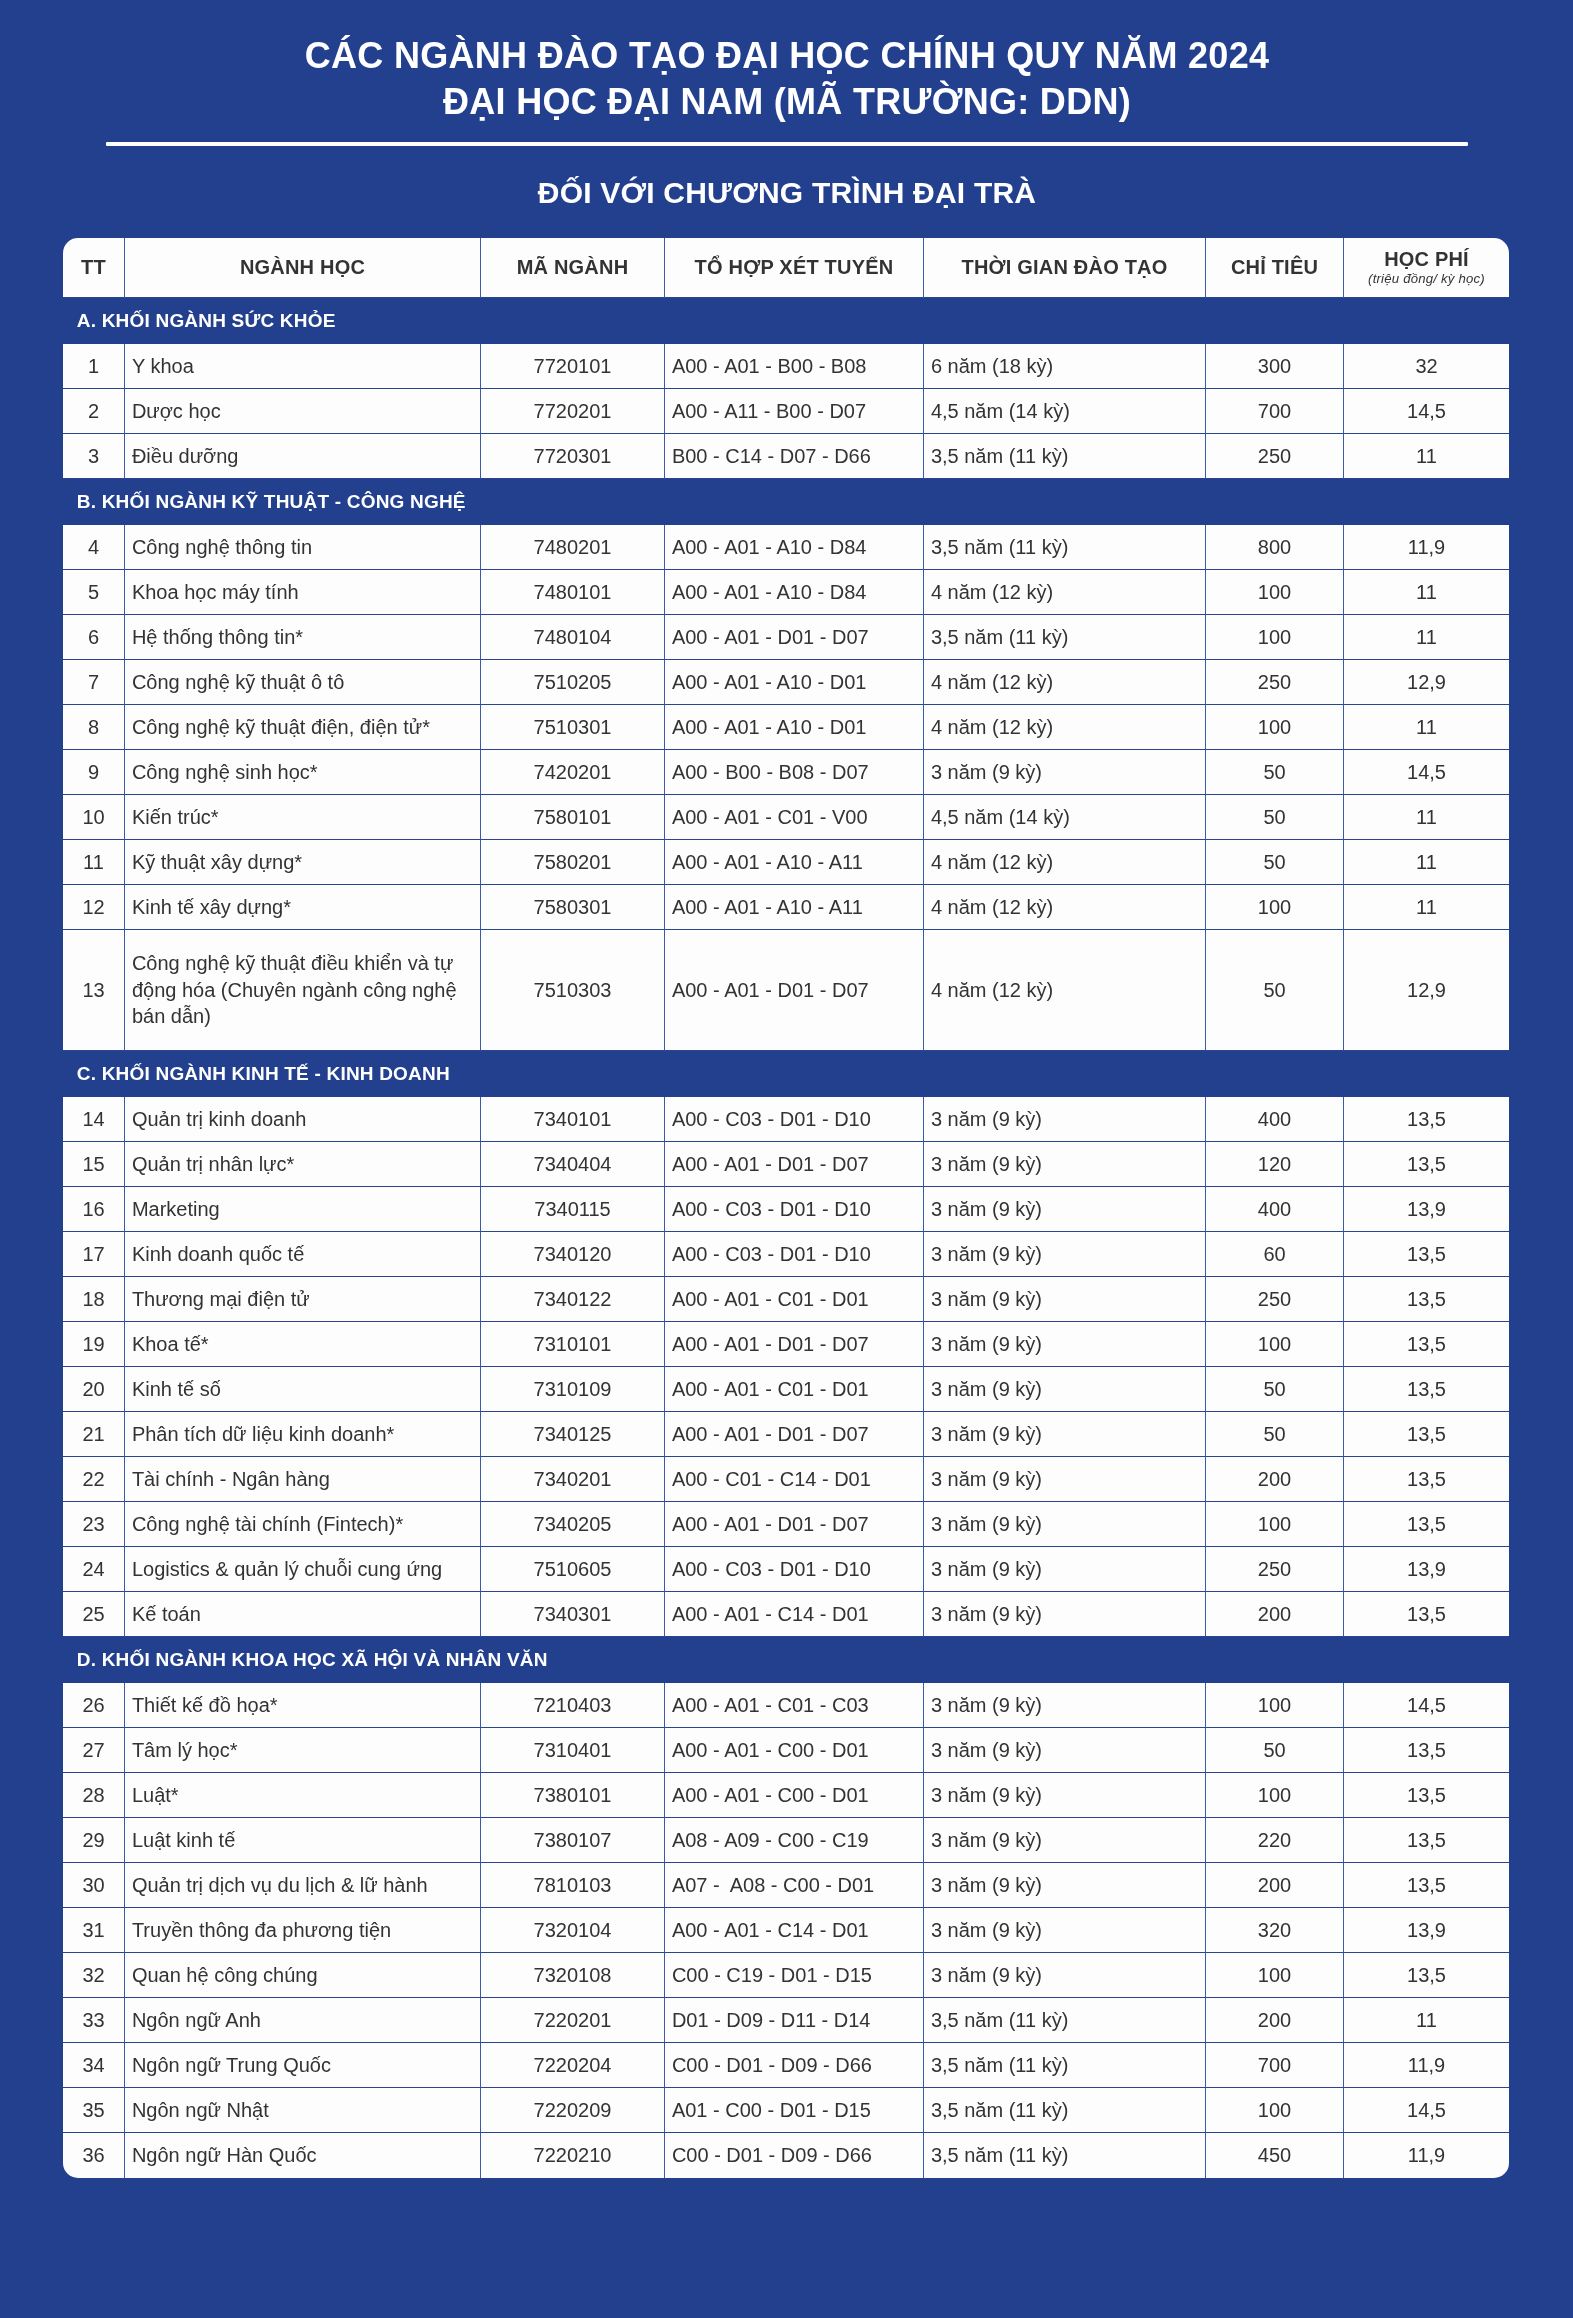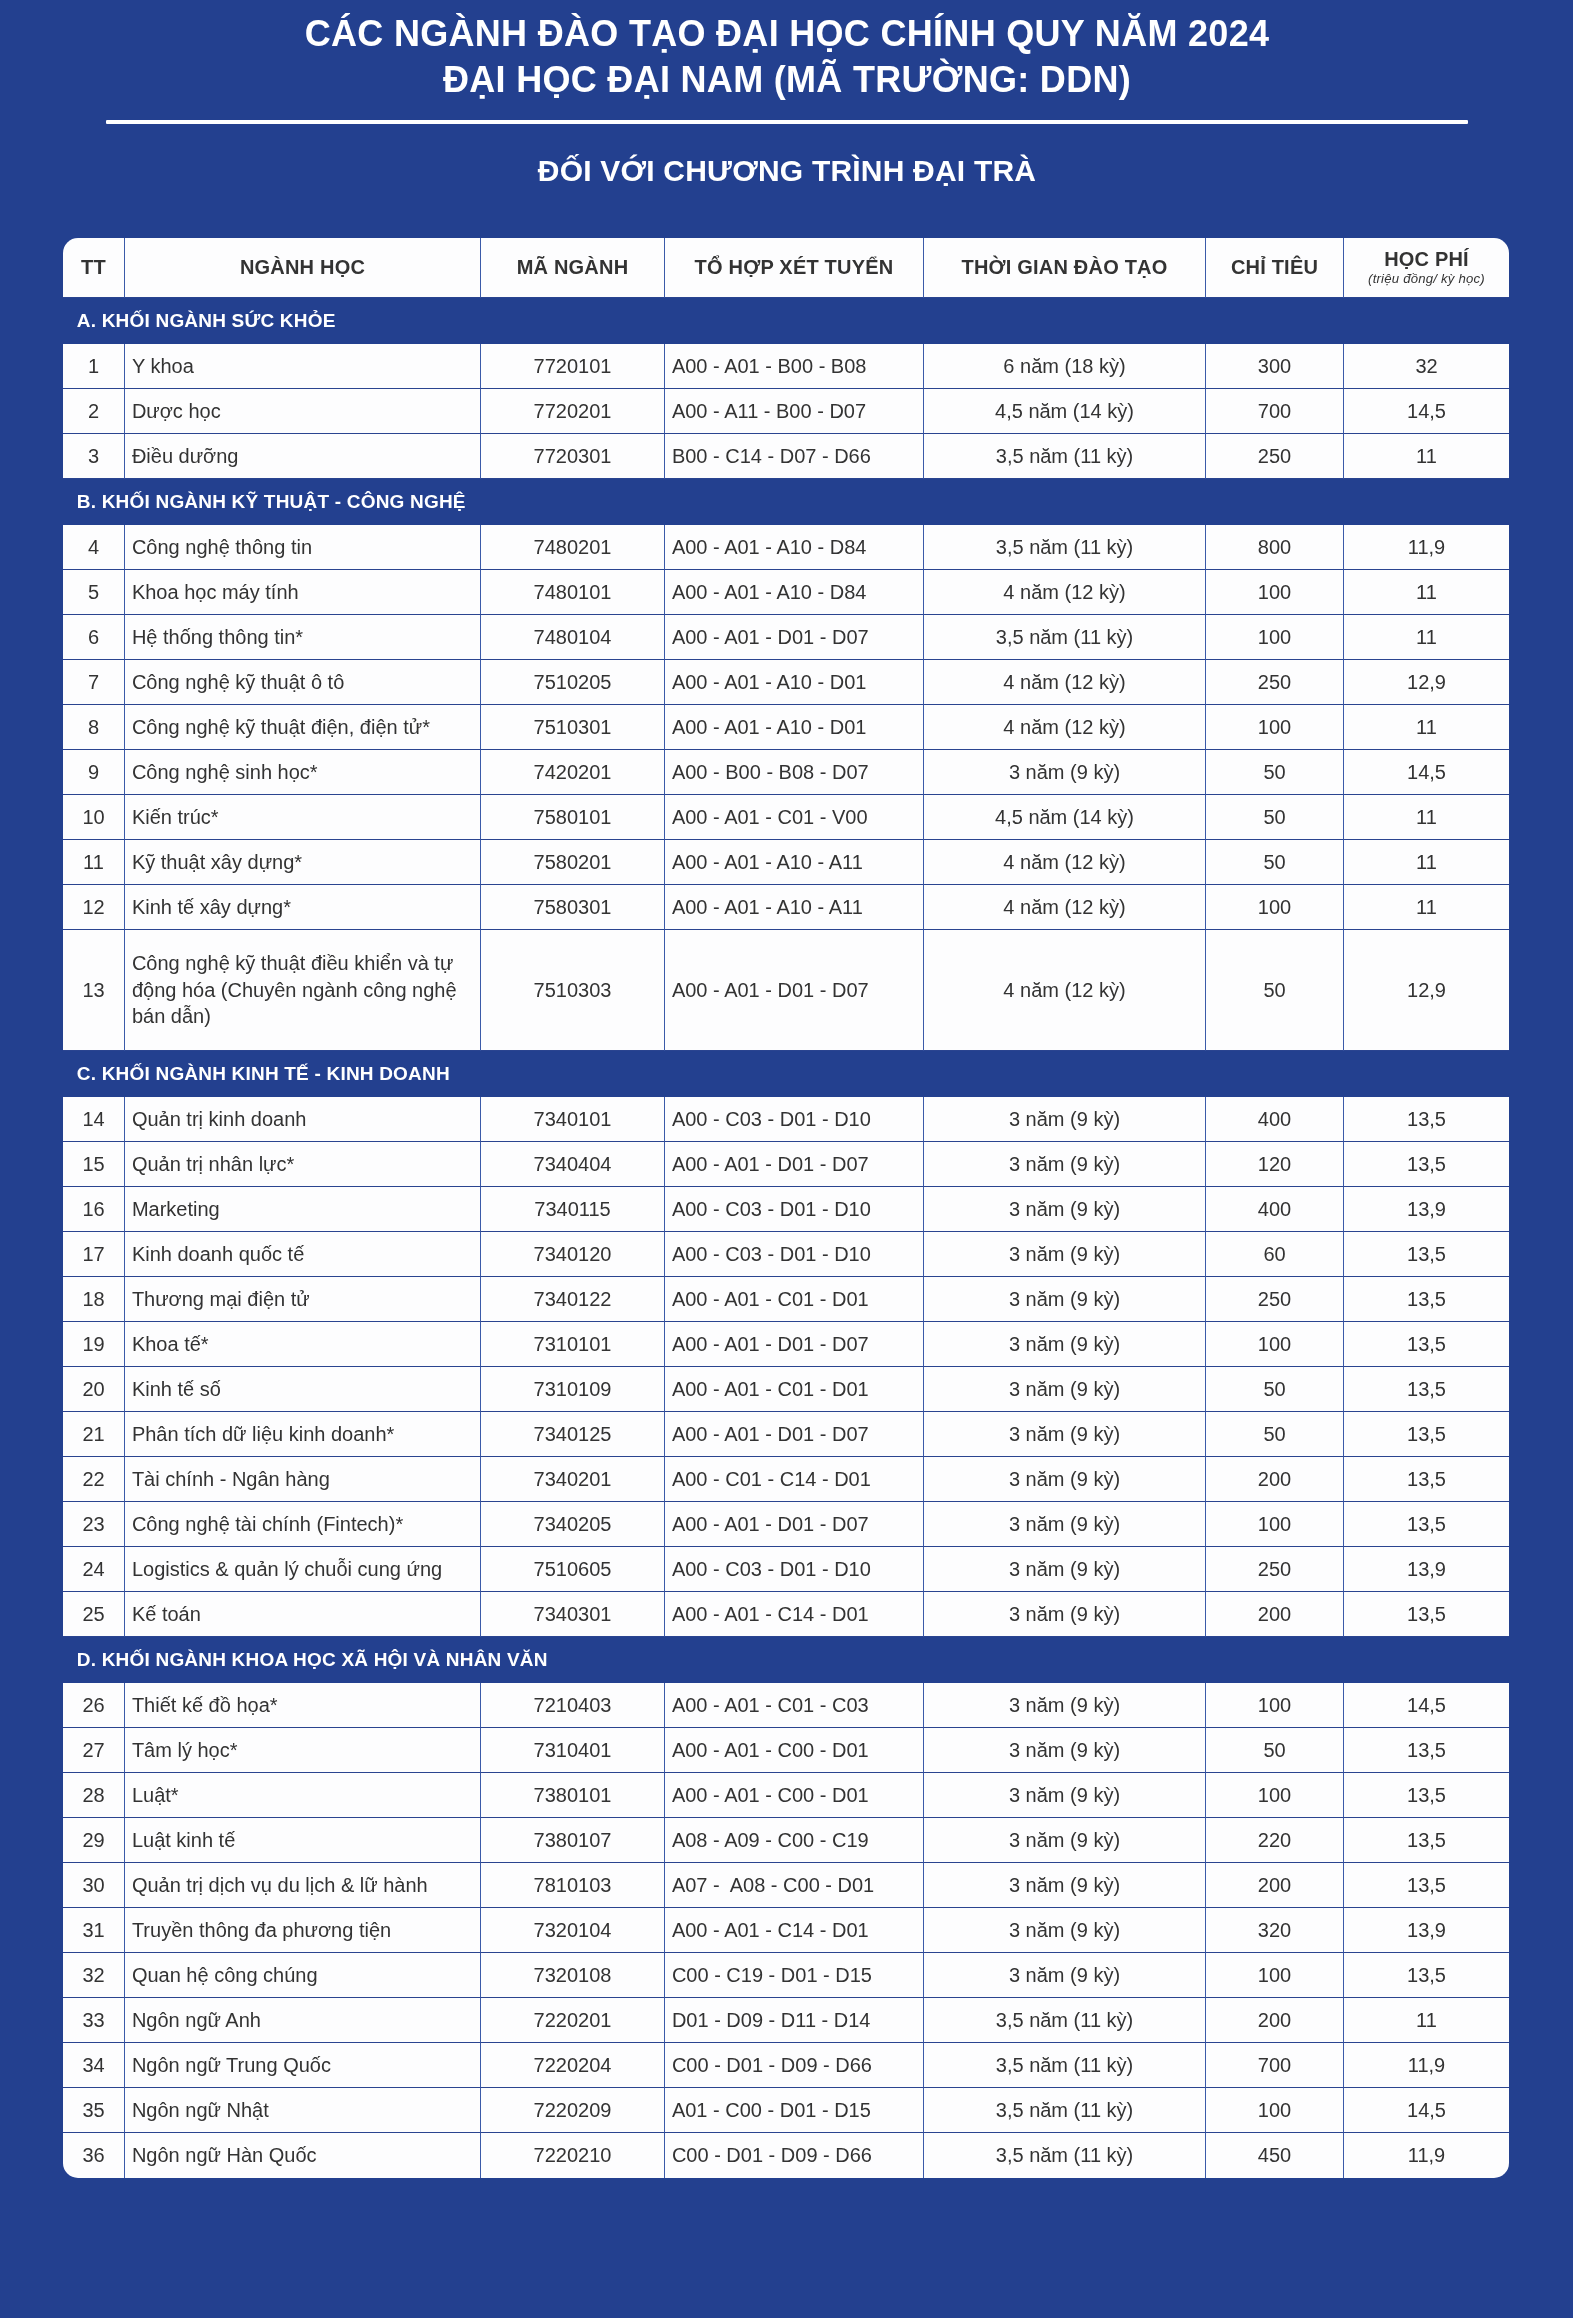--- a/index.html
+++ b/index.html
@@ -11,21 +11,21 @@
   }
   #page {
     position: relative;
     width: 1574px;
     height: 2319px;
     background: #23408f;
     overflow: hidden;
   }
 
   
-  .title-block { padding-top: 11px; text-align: center; }
+  .title-block { padding-top: 33px; text-align: center; }
   .title-line {
     color: #ffffff;
     font-size: 36px;
     font-weight: bold;
     letter-spacing: 0.3px;
     line-height: 1.28;
     text-transform: uppercase;
   }
   .rule {
     width: 1362px;
@@ -106,21 +106,21 @@
     border-bottom: none;
     text-transform: uppercase;
   }
 
   
   tr.data td { height: 45px; }
   td.tt    { text-align: center; }
   td.name  { text-align: left; padding-left: 11.5px; line-height: 1.32; }
   td.code  { text-align: center; }
   td.comb  { white-space: pre; }
-  td.dur   { text-align: center; }
+  td.dur   { }
   td.quota { text-align: center; }
   td.fee   { text-align: center; }
 
   tr.tall td { height: 121px; }
 
   
   tbody tr:last-child td:first-child { border-bottom-left-radius: 15px; }
   tbody tr:last-child td:last-child  { border-bottom-right-radius: 15px; }
   tbody tr:last-child td { border-bottom: none; }
 </style>

